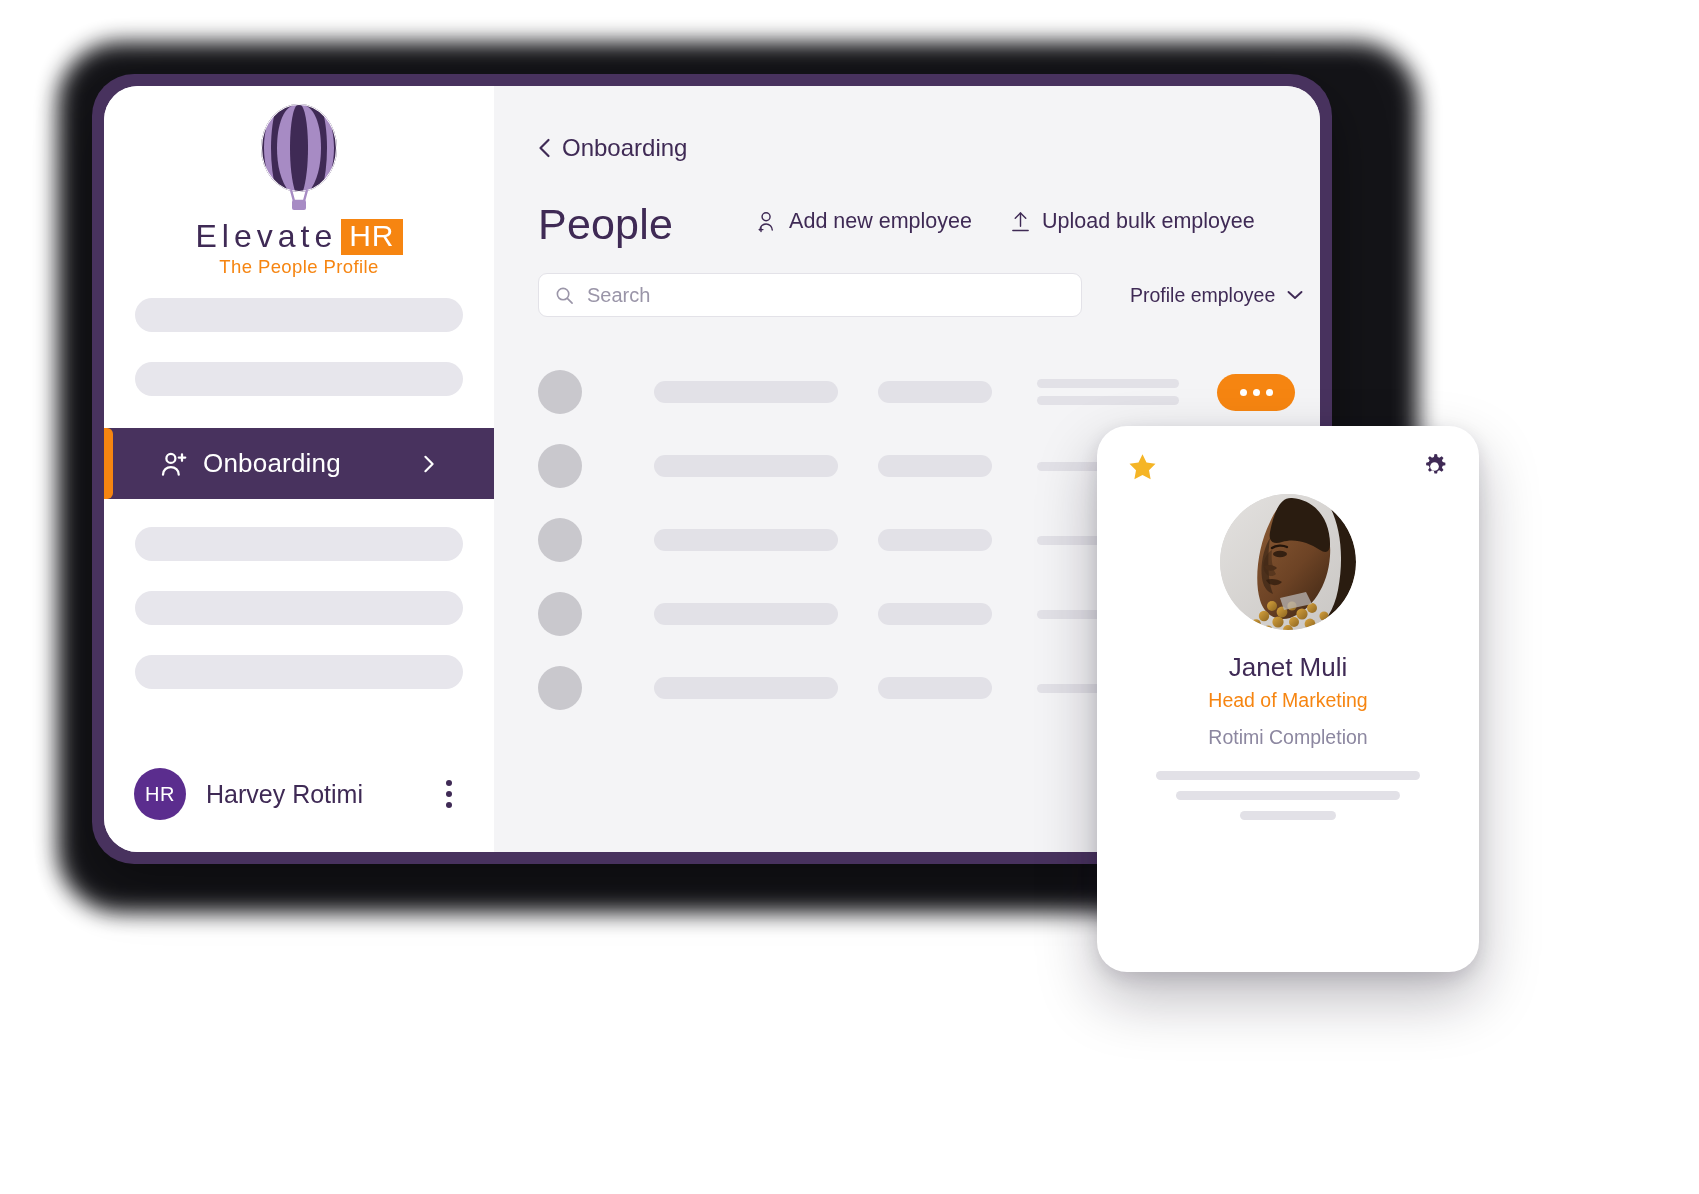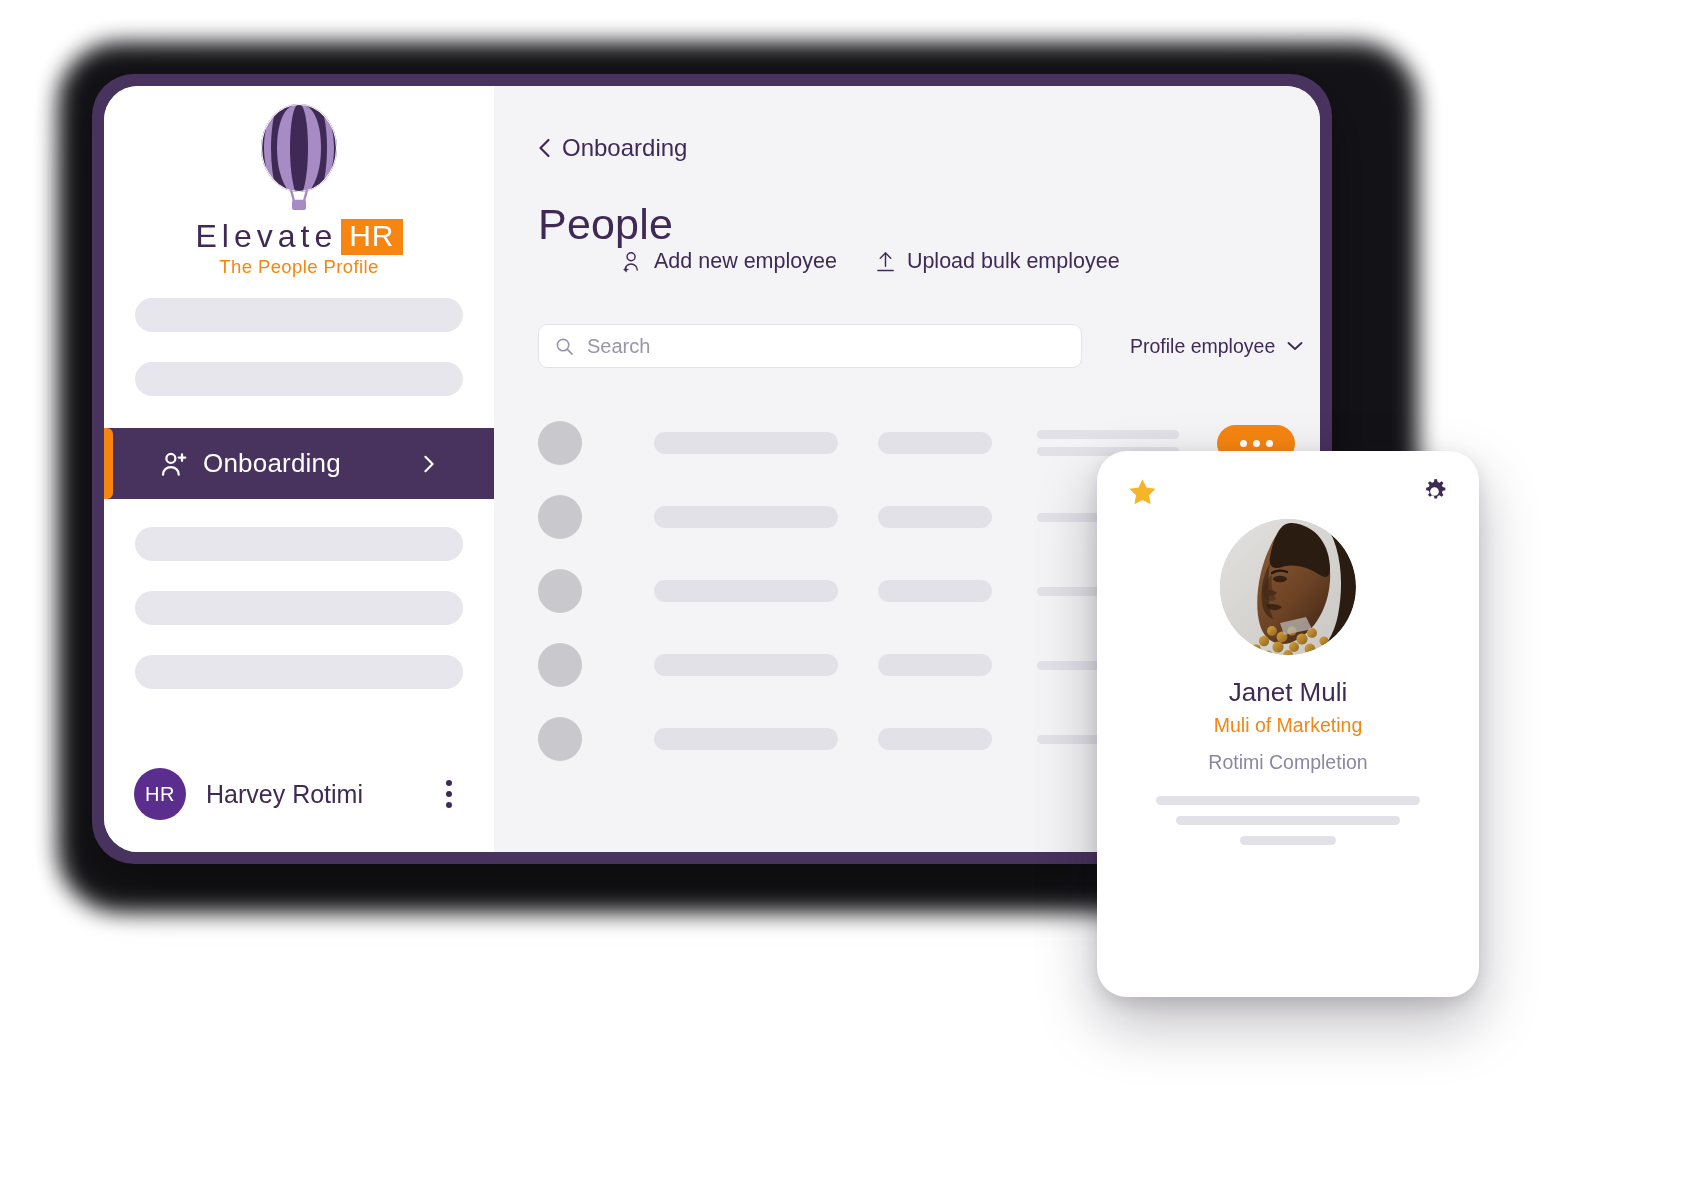--- a/index.html
+++ b/index.html
@@ -131,30 +131,29 @@
   .main {
     flex: 1; height: 100%;
     background: #f4f4f6;
     padding: 48px 0 0 44px;
     position: relative;
   }
   .breadcrumb { display: flex; align-items: center; gap: 11px; color: #3f2a55; font-size: 24px; }
   .breadcrumb .bc-chev { width: 13px; height: 20px; }
 
   .title-row {
-    display: flex; align-items: flex-start;
+    display: flex; align-items: center;
     margin-top: 38px;
-    flex-direction: column;
   }
   .page-title { font-size: 43px; color: #3f2a55; font-weight: 400; letter-spacing: .2px; }
   .actions { display: flex; align-items: center; gap: 38px; margin-left: 84px; padding-bottom: 7px; }
   .action { display: flex; align-items: center; gap: 11px; color: #3f2a55; font-size: 21.5px; }
   .action svg { width: 21px; height: 23px; }
 
-  .search-row { display: flex; align-items: center; margin-top: 43px; }
+  .search-row { display: flex; align-items: center; margin-top: 24px; }
   .search-box {
     width: 544px; height: 44px;
     background: #ffffff; border: 1px solid #e3e2e8; border-radius: 9px;
     display: flex; align-items: center; padding: 0 16px; gap: 13px;
   }
   .search-box svg { width: 19px; height: 19px; flex: 0 0 19px; }
   .search-ph { color: #9a95a8; font-size: 20px; }
   .filter {
     display: flex; align-items: center; gap: 12px;
     margin-left: 48px; color: #3f2a55; font-size: 19.5px;
@@ -175,21 +174,21 @@
     margin-left: 38px;
     width: 78px; height: 37px; border-radius: 19px;
     background: #f68511;
     display: flex; align-items: center; justify-content: center; gap: 6px;
     border: none; cursor: pointer;
   }
   .dots-btn i { width: 7px; height: 7px; border-radius: 50%; background: #ffffff; display: block; }
 
   
   .profile-card {
-    position: absolute; left: 1097px; top: 451px;
+    position: absolute; left: 1097px; top: 426px;
     width: 382px; height: 546px;
     background: #ffffff;
     border-radius: 30px;
     box-shadow: 0 26px 60px rgba(18,12,30,.28), 0 6px 18px rgba(18,12,30,.12);
     padding: 26px 30px 0 30px;
     display: flex; flex-direction: column; align-items: center;
   }
   .card-top { width: 100%; display: flex; align-items: flex-start; justify-content: space-between; }
   .star { width: 31px; height: 30px; }
   .gear { width: 29px; height: 29px; }
@@ -449,21 +448,21 @@
               <circle cx="68" cy="136" r="5"></circle>
             <circle cx="100" cy="136" r="5"></circle>
               <circle cx="48" cy="136" r="4.6"></circle>
           </g>
           <path d="M60 104 L86 98 L92 110 L64 116 Z" fill="#b9b7b6" opacity=".75"></path>
         </g>
       </svg>
     </div>
 
     <div class="card-name">Janet Muli</div>
-    <div class="card-role">Muli of Marketing</div>
+    <div class="card-role">Head of Marketing</div>
 
 
     <div class="ring-caption">Rotimi Completion</div>
 
     <div class="card-skel">
       <span class="s1"></span>
         <span class="s2"></span>
         <span class="s3"></span>
     </div>
   </div>

